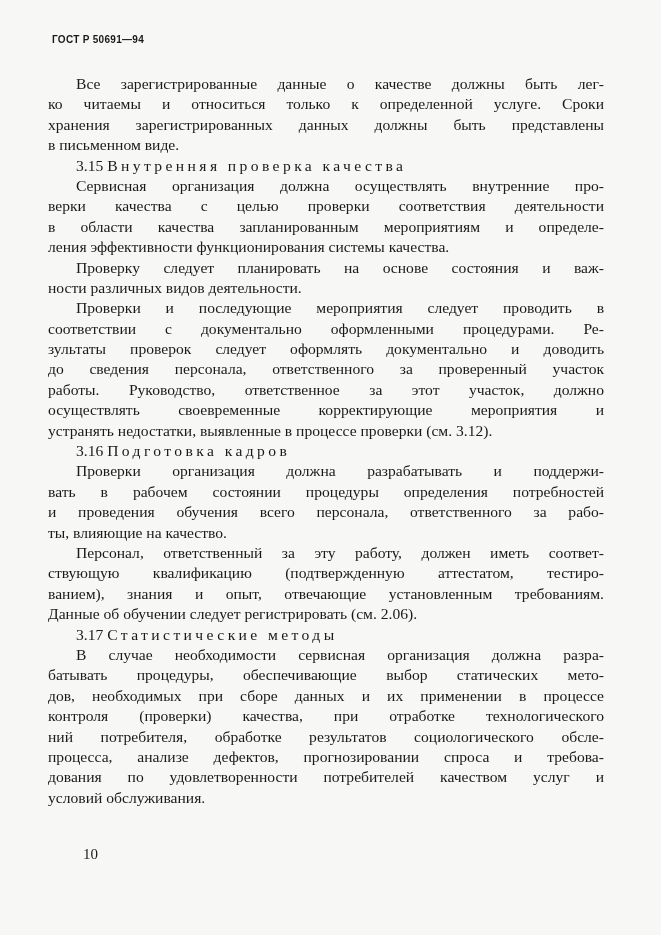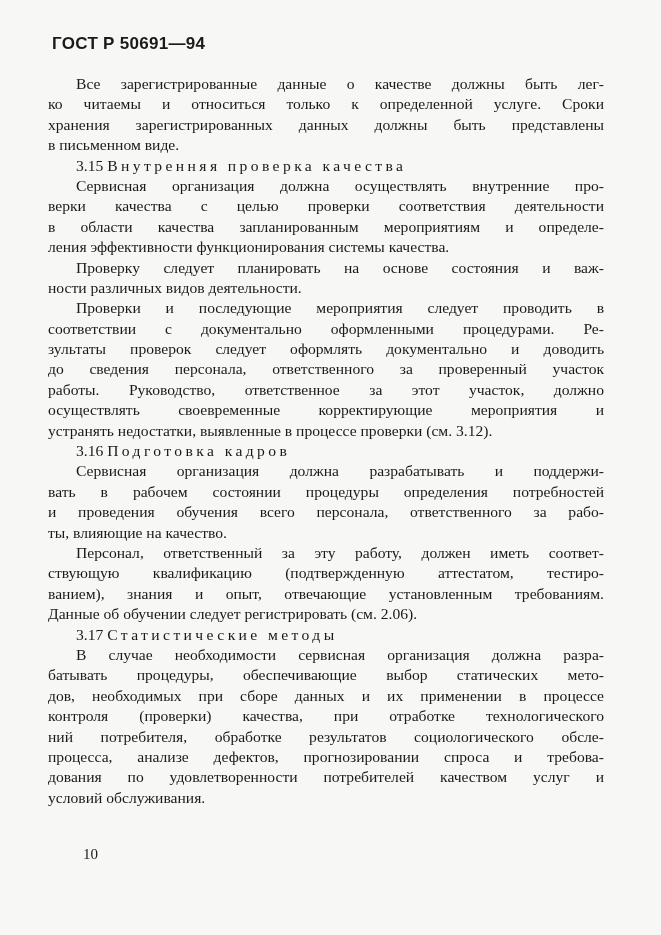--- a/index.html
+++ b/index.html
@@ -7,21 +7,21 @@
     width: 661px; height: 935px;
     background: #f7f7f5;
     position: relative;
     overflow: hidden;
     font-family: "Liberation Serif", "DejaVu Serif", serif;
     color: #1a1a1a;
   }
   .header {
     position: absolute; left: 52px; top: 34px;
     font-family: "Liberation Sans", "DejaVu Sans", sans-serif;
-    font-weight: bold; font-size: 17px; letter-spacing: 0.3px;
+    font-weight: bold; font-size: 10px; letter-spacing: 0.3px;
   }
   .body-text {
     position: absolute; left: 48px; top: 74px; width: 556px;
     font-size: 15.6px; line-height: 20.4px;
   }
   .line {
     display: block; white-space: nowrap;
     text-align: justify; text-align-last: justify;
     height: 20.4px;
   }
@@ -75,21 +75,21 @@
     <span class="line">осуществлять своевременные корректирующие мероприятия и</span>
     <span class="line last">устранять недостатки, выявленные в процессе проверки (см. 3.12).</span>
   </div>
 
   <div class="heading">
     <span>3.16</span>
     <span class="spaced">Подготовка кадров</span>
   </div>
 
   <div>
-    <span class="line indent">Сервисная организация должна разрабатывать и поддержи-</span>
+    <span class="line indent">Проверки организация должна разрабатывать и поддержи-</span>
     <span class="line">вать в рабочем состоянии процедуры определения потребностей</span>
     <span class="line">и проведения обучения всего персонала, ответственного за рабо-</span>
     <span class="line last">ты, влияющие на качество.</span>
   </div>
 
   <div>
     <span class="line indent">Персонал, ответственный за эту работу, должен иметь соответ-</span>
     <span class="line">ствующую квалификацию (подтвержденную аттестатом, тестиро-</span>
     <span class="line">ванием), знания и опыт, отвечающие установленным требованиям.</span>
     <span class="line last">Данные об обучении следует регистрировать (см. 2.06).</span>

